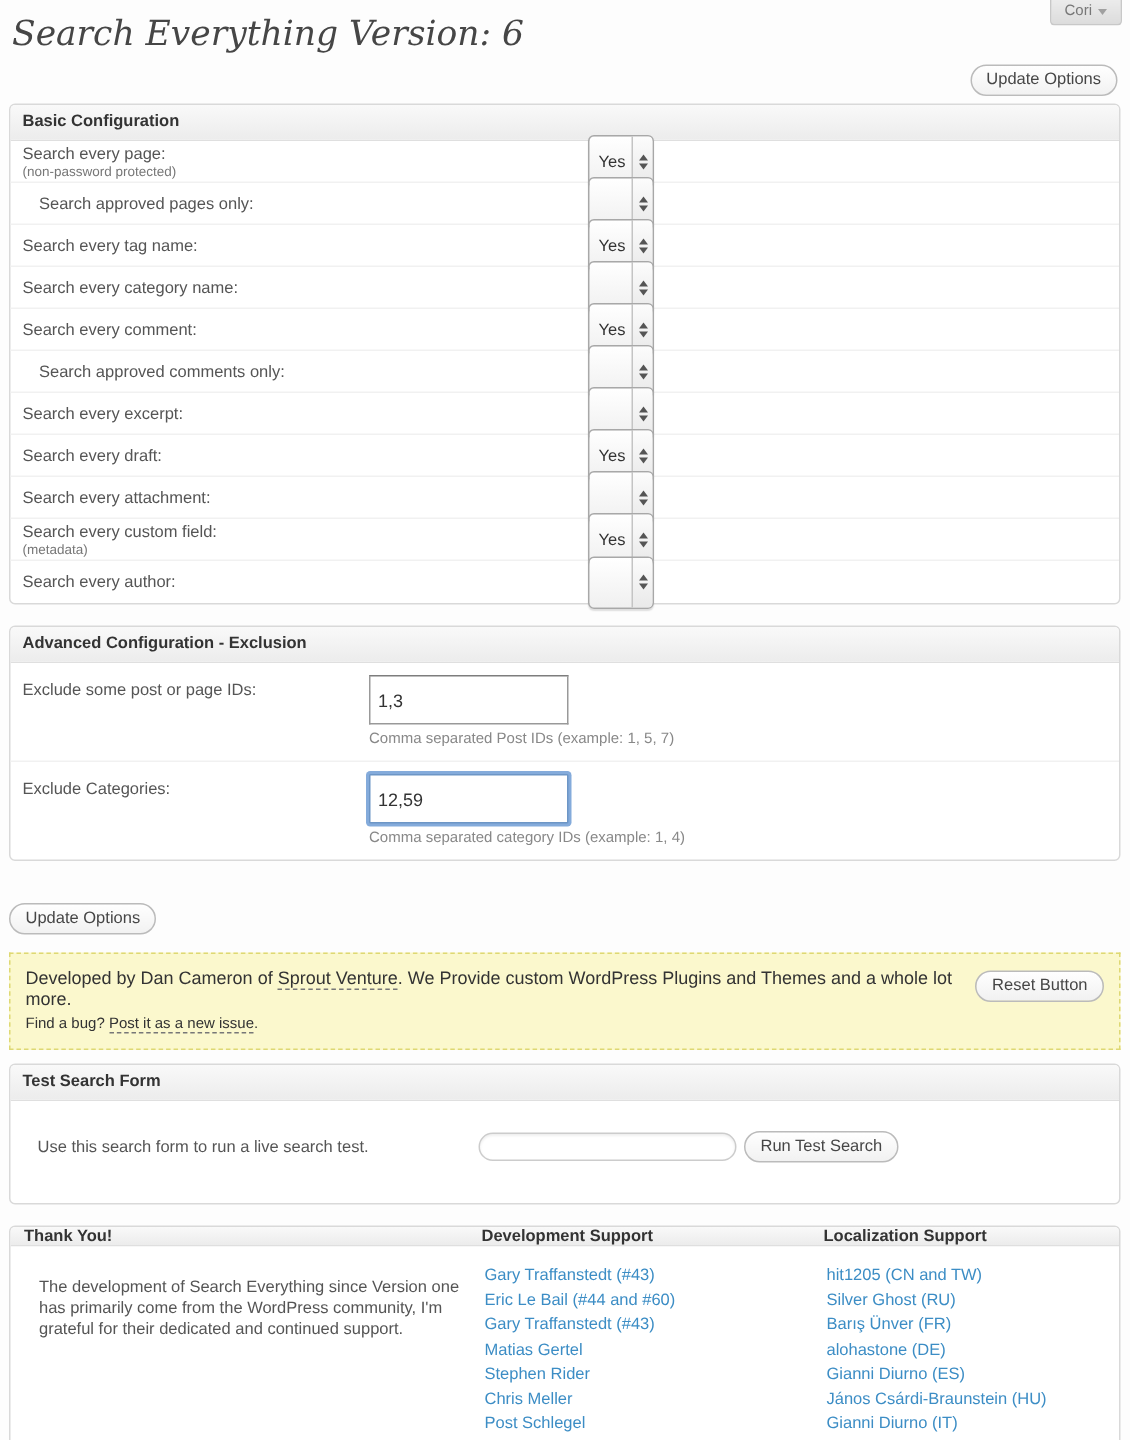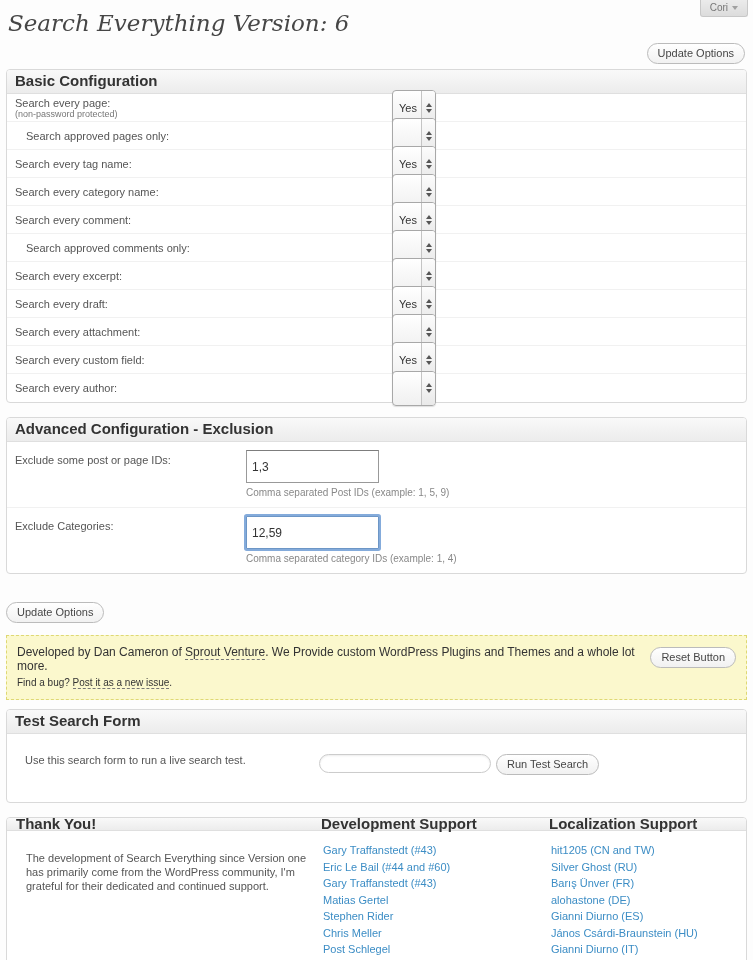--- a/index.html
+++ b/index.html
@@ -46,21 +46,21 @@
 
   
   .postbox {
     margin:0 6px 14px; background:#fff;
     border:1px solid #d9d9d9; border-radius:4px;
   }
   .postbox-header {
     background:linear-gradient(#f9f9f9,#ececec);
     border-bottom:1px solid #dfdfdf;
     border-radius:3px 3px 0 0;
-    padding:5px 8px 6px; font-weight:bold; font-size:15px; color:#333;
+    padding:5px 8px 6px; font-weight:bold; font-size:11px; color:#333;
     line-height:12px;
   }
 
   
   .cfg-row {
     display:flex; align-items:center; height:28px;
     border-bottom:1px solid #f1f1f1; padding:0 8px;
   }
   .cfg-row:last-child { border-bottom:none; }
   .row-labels { width:377px; }
@@ -112,21 +112,21 @@
     padding:9px 10px 10px;
     display:flex; align-items:flex-start;
   }
   .notice-main { flex:1; }
   .notice-line1 { margin:0 0 4px; font-size:12px; color:#333; line-height:14px; }
   .notice-line2 { margin:0; font-size:10px; color:#333; line-height:12px; }
   .dashed-link { color:#333; text-decoration:none; border-bottom:1px dashed #777; cursor:pointer; }
   .notice .pill { margin-top:2px; }
 
   
-  .test-content { display:flex; align-items:flex-start; padding:20px 18px 27px; }
+  .test-content { display:flex; align-items:center; padding:20px 18px 27px; }
   .test-desc { width:294px; font-size:11px; color:#555; }
   .search-input {
     width:172px; height:19px; padding:0 9px;
     border:1px solid #ccc; border-radius:10px;
     box-shadow:inset 0 1px 2px rgba(0,0,0,.08);
     font-family:inherit; font-size:11px; color:#333; background:#fff;
     margin-right:5px;
   }
 
   
@@ -290,20 +290,21 @@
       <span class="select-arrows">
         <i class="arr-up"></i>
         <i class="arr-down"></i>
       </span>
     </span>
   </div>
 
   <div class="cfg-row">
     <div class="row-labels">
       <div class="row-label">Search every custom field:</div>
+      <div class="row-sublabel">(metadata)</div>
     </div>
     <span class="mac-select">
       <span class="select-value">Yes</span>
       <span class="select-arrows">
         <i class="arr-up"></i>
         <i class="arr-down"></i>
       </span>
     </span>
   </div>
 
@@ -323,21 +324,21 @@
 </div>
 </div>
 
 <div class="postbox">
   <div class="postbox-header">Advanced Configuration - Exclusion</div>
   <div id="adv-rows">
   <div class="adv-row">
     <div class="adv-label">Exclude some post or page IDs:</div>
     <div class="adv-field">
       <input type="text" class="text-input" value="1,3" style="">
-      <div class="helper">Comma separated Post IDs (example: 1, 5, 9)</div>
+      <div class="helper">Comma separated Post IDs (example: 1, 5, 7)</div>
     </div>
   </div>
 
   <div class="adv-row">
     <div class="adv-label">Exclude Categories:</div>
     <div class="adv-field">
       <input type="text" class="text-input focused" value="12,59" style="">
       <div class="helper">Comma separated category IDs (example: 1, 4)</div>
     </div>
   </div>

